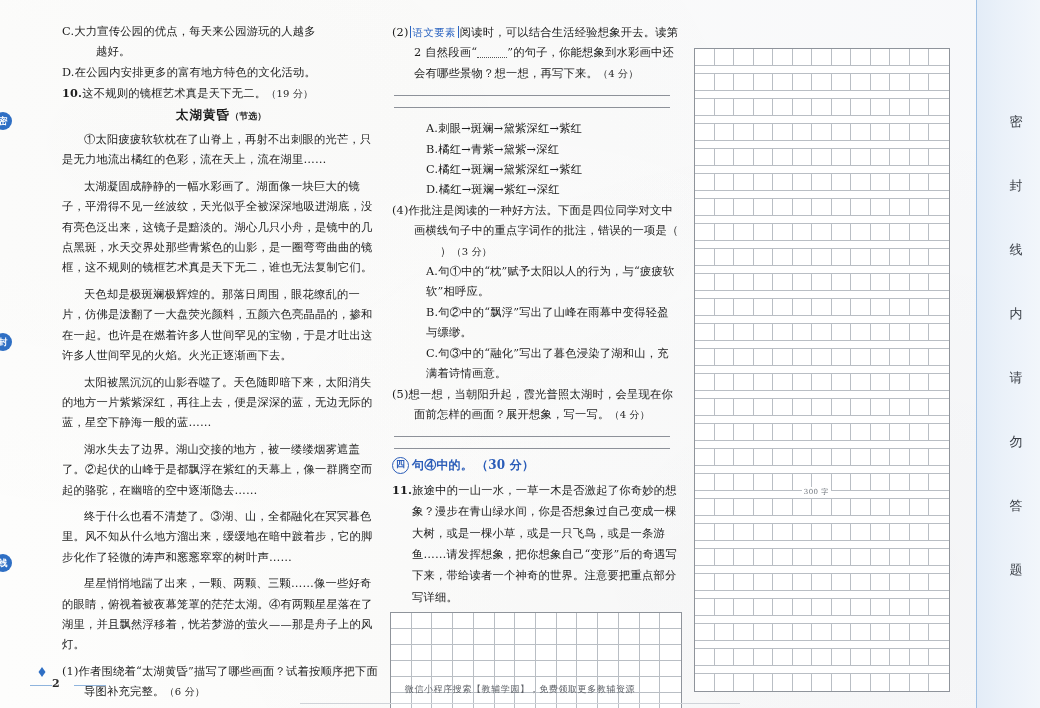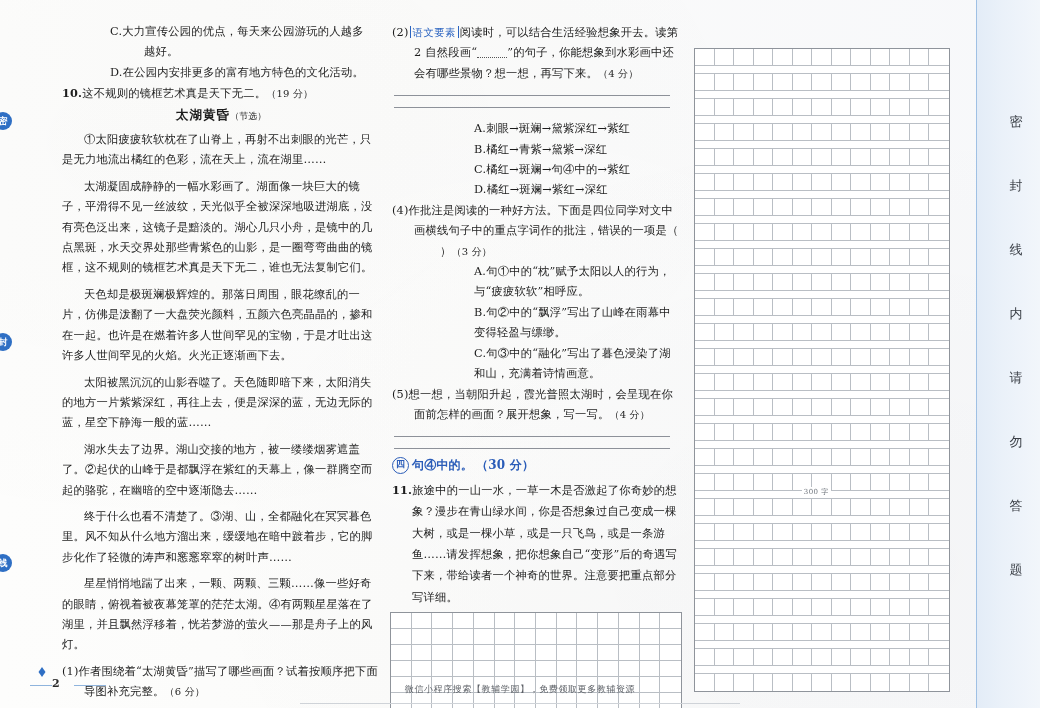--- a/index.html
+++ b/index.html
@@ -30,29 +30,29 @@
     font-size:11.3px;line-height:20.4px;
     letter-spacing:.2px;
     color:#1d1d1d;
   }
   .col-right{
     position:absolute;left:392px;top:22px;width:288px;
     font-size:11.3px;line-height:20.4px;
     letter-spacing:.2px;
     color:#1d1d1d;
   }
-  .opt{ padding-left:22px; text-indent:-22px;margin-left:48px; }
+  .opt{ padding-left:22px; text-indent:-22px; }
   .opt.sub{ padding-left:34px; text-indent:0; }
   .qnum{ padding-left:20px; text-indent:-20px; font-weight:bold;}
   .qnum .qbody{font-weight:normal;}
   .subq{ padding-left:22px; text-indent:-22px;}
   .indent2{ text-indent:22px; }
   .center{ text-align:center; }
   .ttl{ font-weight:bold; font-size:12.6px; letter-spacing:1px;}
-  .ttl small{ font-weight:normal; font-size:9px; letter-spacing:0;}
+  .ttl small{ font-weight:bold; font-size:9px; letter-spacing:0;}
   .pts{ font-size:10px; }
   .blank-line{
     border-bottom:1px solid #8d9199;
     height:0;margin:11px 0 11px 2px;width:276px;
   }
   .ans-paren{display:inline-block;min-width:26px;}
   .element-tag{
     color:#2a63c0;font-size:10.3px;
     border-left:1px solid #2a63c0;border-right:1px solid #2a63c0;
     padding:0 2px;margin:0 1px;
@@ -204,21 +204,21 @@
     <div class="blank-line"></div>
     <div class="blank-line"></div>
 
     <div class="opt sub">
       <span>A.</span><span>刺眼→斑斓→黛紫深红→紫红</span>
     </div>
     <div class="opt sub">
       <span>B.</span><span>橘红→青紫→黛紫→深红</span>
     </div>
     <div class="opt sub">
-      <span>C.</span><span>橘红→斑斓→句④中的→紫红</span>
+      <span>C.</span><span>橘红→斑斓→黛紫深红→紫红</span>
     </div>
     <div class="opt sub">
       <span>D.</span><span>橘红→斑斓→紫红→深红</span>
     </div>
 
     <div class="subq">
       <span>(4)</span><span>作批注是阅读的一种好方法。下面是四位同学对文中画横线句子中的重点字词作的批注，错误的一项是（</span><span class="ans-paren"></span><span>）</span><span class="pts">（3 分）</span>
     </div>
     <div class="opt sub">
       <span>A.</span><span>句①中的“枕”赋予太阳以人的行为，与“疲疲软软”相呼应。</span>

